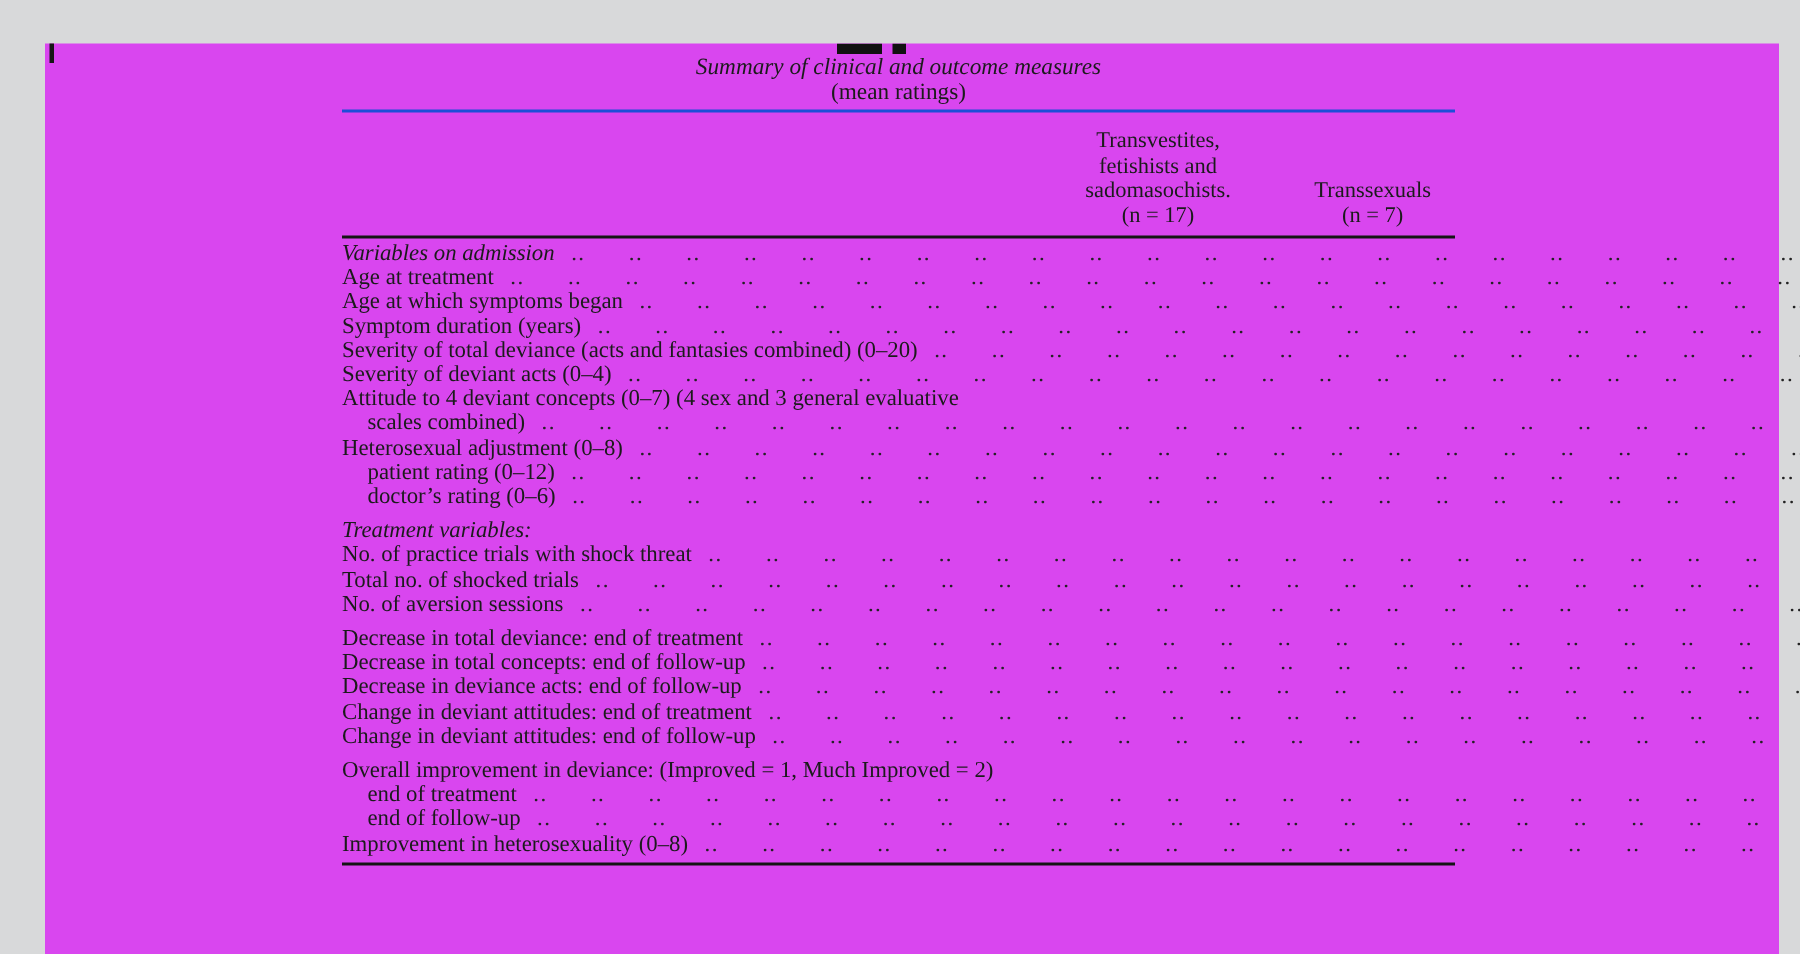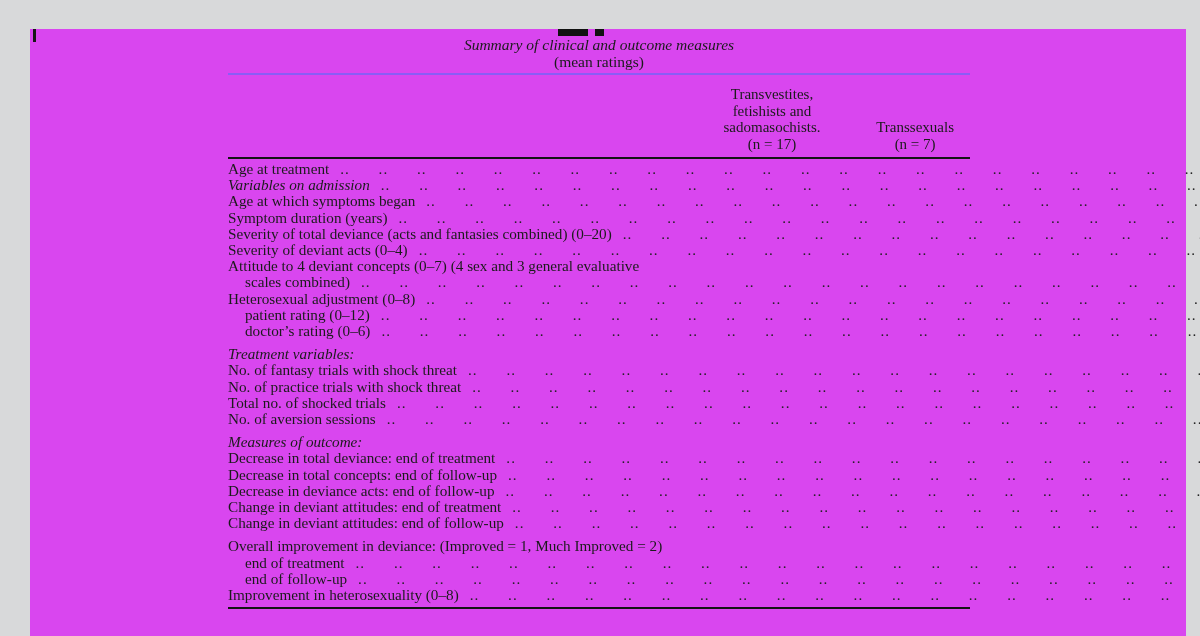--- a/index.html
+++ b/index.html
@@ -24,21 +24,21 @@
   .clipped i { display:block; background:#111; height:7px; }
   .clipped .b1 { width:30px; }
   .clipped .b2 { width:9px; }
 
   .title-block { position:absolute; left:198px; top:7px; width:742px; text-align:center; }
   .title { font-style:italic; font-size:15.5px; line-height:17px; }
   .subtitle { font-size:15.5px; line-height:17px; }
 
   .table {
     position:absolute; left:198px; top:44px; width:742px;
-    border-top:2px solid #8b5cf6;
+    border-top:2px solid #1d4ed8;
     border-bottom:2px solid #141414;
     font-size:15.2px;
   }
   .grid-cols { display:grid; grid-template-columns: 1fr 96px 38px 96px 16px; }
 
   .thead {
     min-height:84px;
     align-items:end;
     padding:6px 0 5px 0;
     border-bottom:2px solid #141414;
@@ -92,34 +92,34 @@
 fetishists and
 sadomasochists.
 (n = 17)</span>
         </div>
         <div class="hcell c2">
           <span>Transsexuals
 (n = 7)</span>
         </div>
       </div>
       <div class="tbody">
+          <div class="row grid-cols section">
+    <div class="label-cell">
+      <span class="label">Variables on admission</span>
+      <span class="leader"></span>
+    </div>
+
+  </div>
           <div class="row grid-cols">
     <div class="label-cell">
       <span class="label">Age at treatment</span>
       <span class="leader"></span>
     </div>
 
   </div>
-          <div class="row grid-cols section">
-    <div class="label-cell">
-      <span class="label">Variables on admission</span>
-      <span class="leader"></span>
-    </div>
-
-  </div>
           <div class="row grid-cols">
     <div class="label-cell">
       <span class="label">Age at which symptoms began</span>
       <span class="leader"></span>
     </div>
 
   </div>
           <div class="row grid-cols">
     <div class="label-cell">
       <span class="label">Symptom duration (years)</span>
@@ -180,51 +180,40 @@
           <div class="row grid-cols section gap no-leader">
     <div class="label-cell">
       <span class="label">Treatment variables:</span>
       <span class="leader"></span>
     </div>
     <div class="val v1"></div>
     <div class="val v2"></div>
   </div>
           <div class="row grid-cols">
     <div class="label-cell">
-      <span class="label">No. of fantasy trials with shock threat</span>
-      <span class="leader"></span>
-    </div>
-
-  </div>
-          <div class="row grid-cols">
-    <div class="label-cell">
       <span class="label">No. of practice trials with shock threat</span>
       <span class="leader"></span>
     </div>
 
   </div>
           <div class="row grid-cols">
     <div class="label-cell">
       <span class="label">Total no. of shocked trials</span>
       <span class="leader"></span>
     </div>
 
   </div>
           <div class="row grid-cols">
     <div class="label-cell">
       <span class="label">No. of aversion sessions</span>
       <span class="leader"></span>
     </div>
 
   </div>
           <div class="row grid-cols section gap no-leader">
-    <div class="label-cell">
-      <span class="label">Measures of outcome:</span>
-      <span class="leader"></span>
-    </div>
     <div class="val v1"></div>
     <div class="val v2"></div>
   </div>
           <div class="row grid-cols">
     <div class="label-cell">
       <span class="label">Decrease in total deviance: end of treatment</span>
       <span class="leader"></span>
     </div>
 
   </div>

